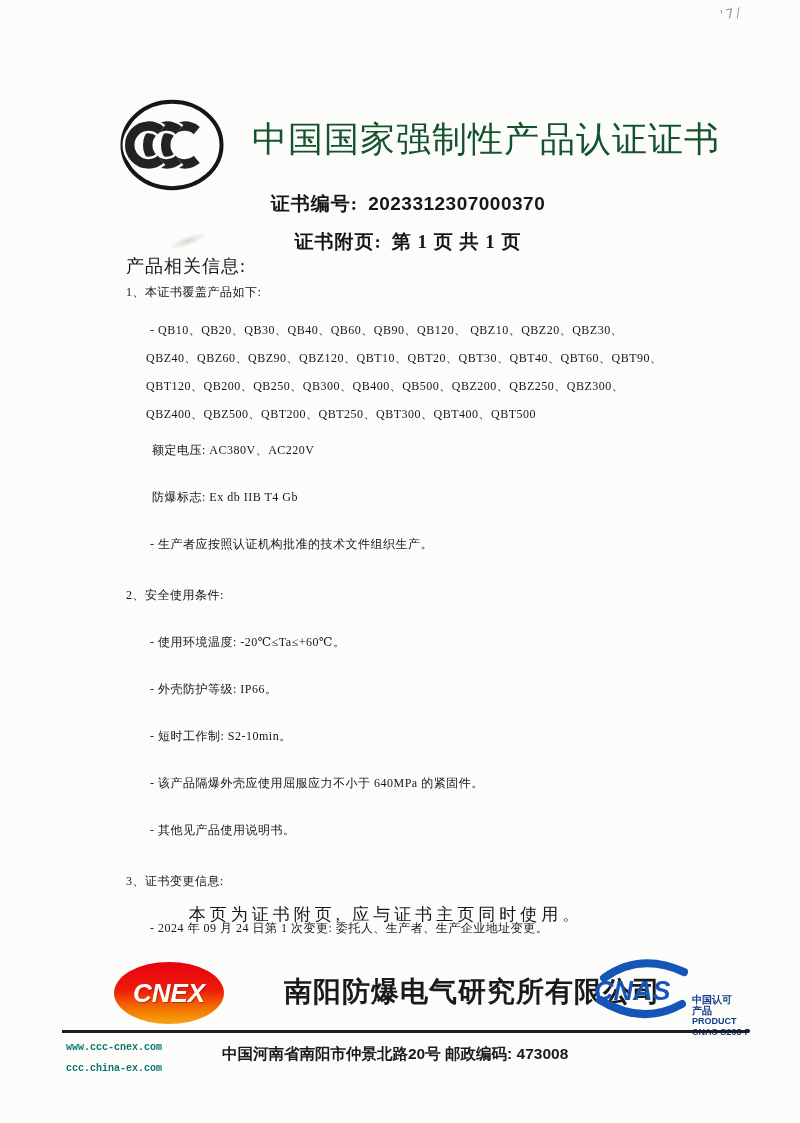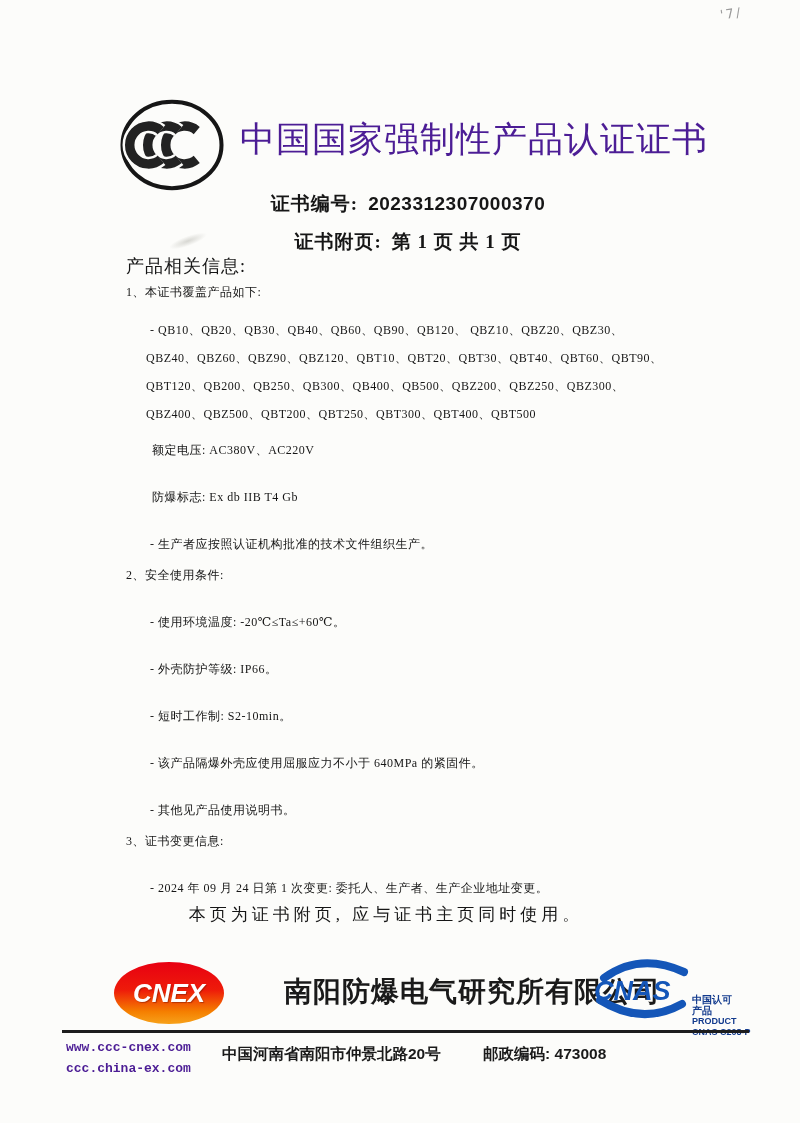--- a/index.html
+++ b/index.html
@@ -21,39 +21,39 @@
   }
   .smudge{
     position:absolute;top:236px;left:168px;width:40px;height:10px;
     background:radial-gradient(ellipse at center,#d7d7d2 0%,rgba(255,255,255,0) 70%);
     transform:rotate(-20deg);
   }
 
   
   .ccc-logo{position:absolute;top:94px;left:118px;}
   .doc-title{
-    position:absolute;top:116px;left:240px;width:452px;
+    position:absolute;top:116px;left:252px;width:452px;
     margin:0;font-size:35px;font-weight:500;letter-spacing:1px;
-    color:#4c1d95;white-space:nowrap;
+    color:#14532d;white-space:nowrap;
   }
 
   
   .cert-block{position:absolute;top:191px;left:0;width:816px;text-align:center;}
   .cert-line{font-weight:bold;font-size:19px;margin-bottom:12px;letter-spacing:1px;}
   .cert-line .value{font-family:"Liberation Sans","DejaVu Sans",sans-serif;margin-left:10px;letter-spacing:0.5px;}
   .cert-line .value-cn{margin-left:10px;}
 
   
   .section-heading{
     position:absolute;top:254px;left:126px;
     font-size:18px;font-weight:normal;letter-spacing:1px;
   }
   .body-lines{position:absolute;top:281px;left:126px;width:560px;font-size:12px;font-weight:500;}
   .line{line-height:22px;margin-top:25px;letter-spacing:0.5px;white-space:nowrap;}
-  .line.num{margin-left:0;margin-top:9px;}
+  .line.num{margin-left:0;margin-top:29px;}
   .line.first{margin-top:0;}
   .line.dash{margin-left:24px;}
   .line.cont{margin-left:20px;margin-top:6px;}
   .line.plain{margin-left:26px;}
   .line.gap14{margin-top:14px;}
   .line.gap16{margin-top:16px;}
 
   
   .page-note{
     position:absolute;top:903px;left:0;width:772px;text-align:center;
@@ -90,28 +90,28 @@
     color:#123a8d;font-family:"Liberation Sans","DejaVu Sans",sans-serif;
     font-size:9px;font-weight:bold;line-height:11px;white-space:nowrap;margin-top:32px;
   }
   .cnas-side .cn{font-size:10px;}
 
   
   .footer-rule{position:absolute;top:1030px;left:62px;width:687px;height:3px;background:#1d1d1d;}
   .footer-left{
     position:absolute;top:1037px;left:66px;
     font-family:"Liberation Mono","DejaVu Sans Mono",monospace;
-    font-size:13px;font-weight:bold;line-height:21px;color:#4c1d95;text-align:right;
+    font-size:10px;font-weight:bold;line-height:21px;color:#0f766e;text-align:right;
   }
   .footer-mid{
     position:absolute;top:1044px;left:222px;white-space:nowrap;
     font-family:"Liberation Sans","DejaVu Sans",sans-serif;
     font-size:15.5px;font-weight:bold;color:#1a1a1a;
   }
-  .footer-mid .postal{margin-left:38px;}
+  .footer-mid .postal{}
   .footer-right{
     position:absolute;top:1032px;left:618px;
     font-family:"Liberation Sans","DejaVu Sans",sans-serif;
     font-size:14.5px;font-weight:bold;line-height:20px;color:#1a1a1a;
   }
 </style>
 </head>
 <body>
 
 <div class="page">

